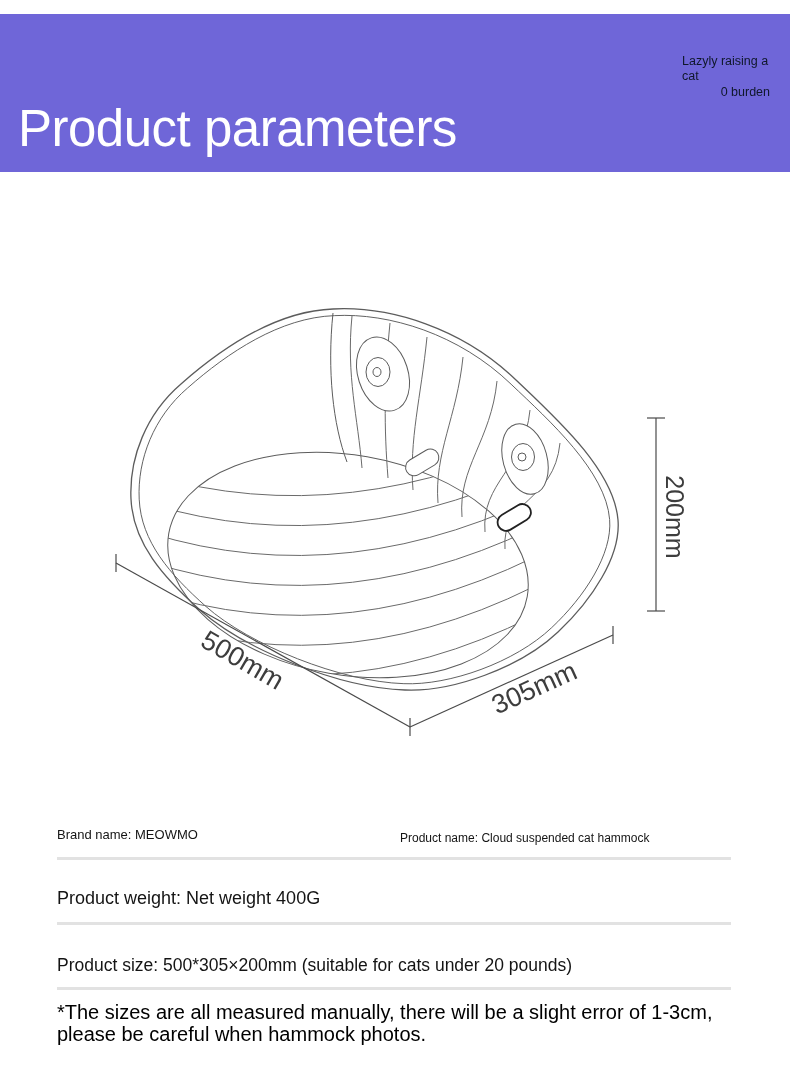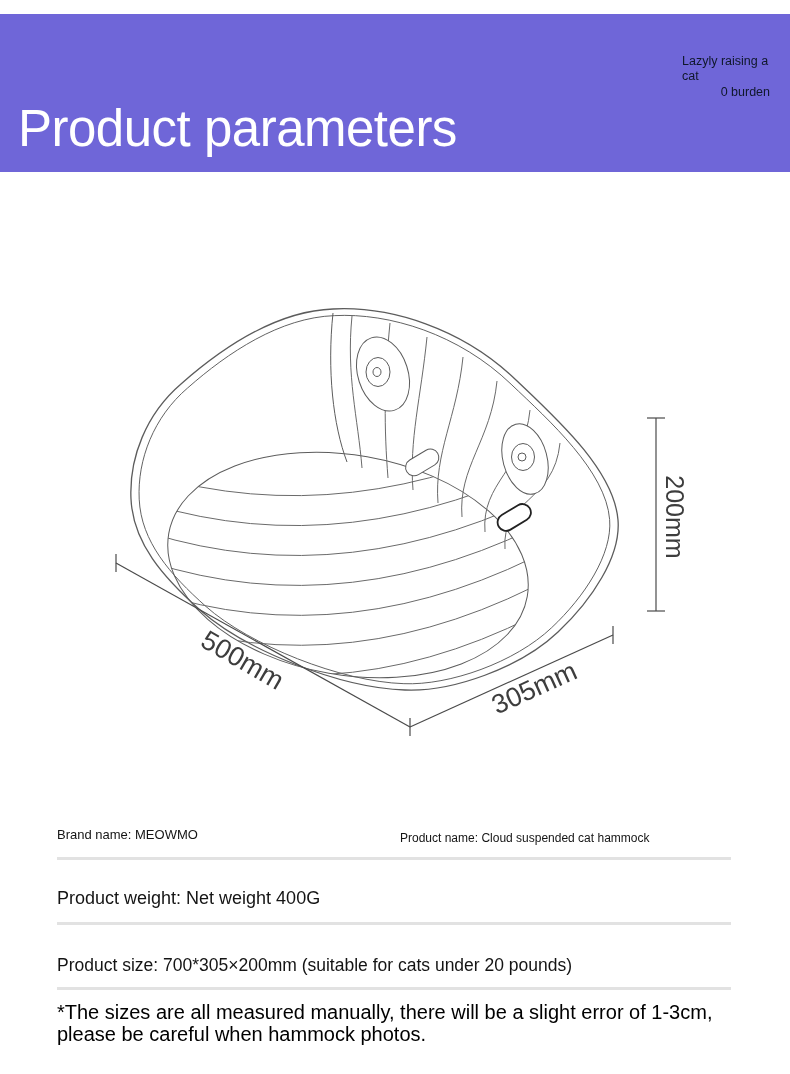--- a/index.html
+++ b/index.html
@@ -122,21 +122,21 @@
     </svg>
   </div>
 
   <div class="spec-left" style="top:827px; font-size:13px;">Brand name: MEOWMO</div>
   <div class="spec-right" style="top:831px; font-size:12px;">Product name: Cloud suspended cat hammock</div>
   <div class="divider" style="top:857px;"></div>
 
   <div class="spec-left" style="top:888px; font-size:18px;">Product weight: Net weight 400G</div>
   <div class="divider" style="top:922px;"></div>
 
-  <div class="spec-left" style="top:955px; font-size:17.5px;">Product size: 700*305×200mm (suitable for cats under 20 pounds)</div>
+  <div class="spec-left" style="top:955px; font-size:17.5px;">Product size: 500*305×200mm (suitable for cats under 20 pounds)</div>
   <div class="divider" style="top:987px;"></div>
 
   <div class="note" style="top:1001px;">
     <div>*The sizes are all measured manually, there will be a slight error of 1-3cm,</div>
     <div>please be careful when hammock photos.</div>
   </div>
 
 </div>
 
 </body></html>

